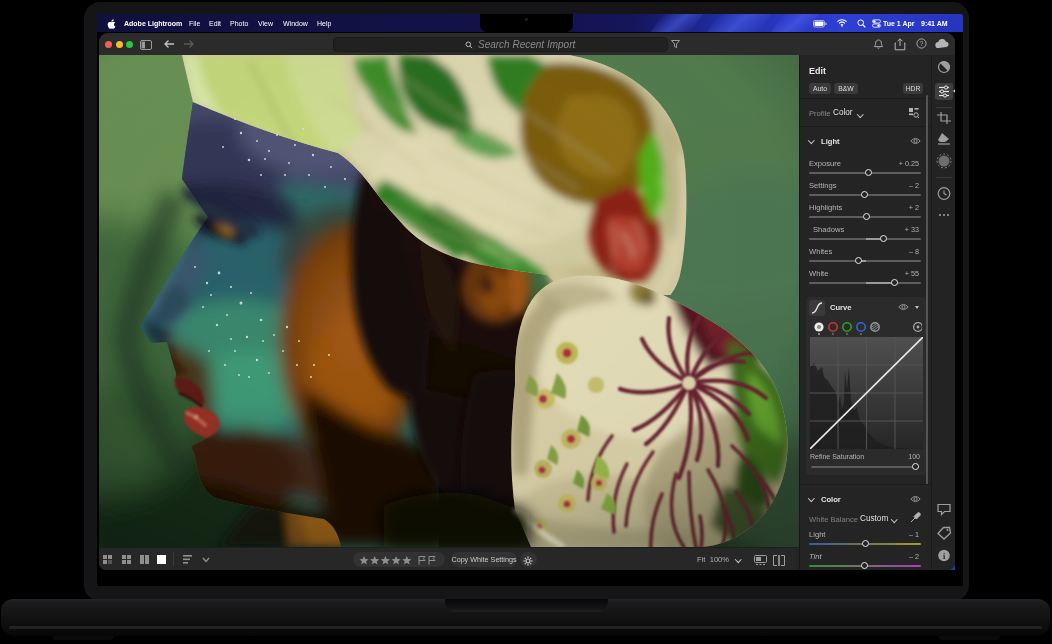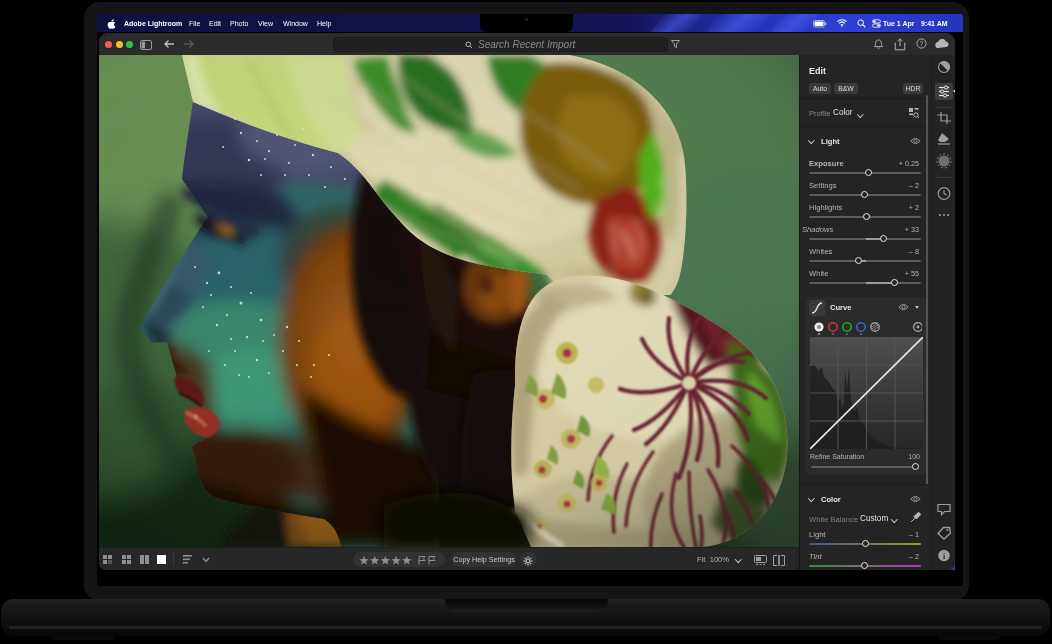--- a/index.html
+++ b/index.html
@@ -489,36 +489,36 @@
       <line x1="9.6" y1="9.6" x2="11" y2="11" stroke="#b5b5b5"></line>
     </svg>
     <div class="divider" style="top:71px;"></div>
     <div class="chev" style="left:9px; top:83px;"></div>
     <div class="lbl" style="left:21px; top:82px; font-weight:bold; color:#e4e4e4;">Light</div>
     <svg class="eye" style="left:110px; top:82px;" width="11" height="8" viewBox="0 0 11 8">
       <path d="M0.8 4 Q5.5 -1.2 10.2 4 Q5.5 9.2 0.8 4 Z" fill="none" stroke="#9a9a9a" stroke-width=".9"></path>
       <circle cx="5.5" cy="4" r="1.6" fill="none" stroke="#9a9a9a" stroke-width=".9"></circle>
     </svg>
 
-    <div class="lbl" style="left:9px; top:104px;font-weight:bold;">Exposure</div>
+    <div class="lbl" style="left:9px; top:104px;">Exposure</div>
       <div class="val" style="top:104px;margin-left:23px;">+ 0.25</div>
     <div class="track" style="top:117px;">
         <div class="knob" style="left:56px;"></div>
       </div>
     <div class="lbl" style="left:9px; top:126px;">Settings</div>
       <div class="val" style="top:126px;">– 2</div>
     <div class="track" style="top:139px;">
         <div class="knob" style="left:52px;"></div>
       </div>
     <div class="lbl" style="left:9px; top:148px;">Highlights</div>
       <div class="val" style="top:148px;">+ 2</div>
     <div class="track" style="top:161px;">
         <div class="knob" style="left:54px;"></div>
       </div>
-    <div class="lbl" style="left:2px; top:170px;font-style:italic;">Shadows</div>
+    <div class="lbl" style="left:13px; top:170px;">Shadows</div>
       <div class="val" style="top:170px;">+ 33</div>
     <div class="track" style="top:183px;">
         <div class="fillseg" style="left:57px; width:17px;"></div>
         <div class="knob" style="left:71px;"></div>
       </div>
     <div class="lbl" style="left:9px; top:192px;">Whites</div>
       <div class="val" style="top:192px;">– 8</div>
     <div class="track" style="top:205px;">
         <div class="fillseg" style="left:49px; width:8px;"></div>
         <div class="knob" style="left:46px;"></div>
@@ -693,21 +693,21 @@
     <svg class="abs" style="left:260px; top:7.5px;" width="80" height="9" viewBox="0 0 80 9">
       <g fill="#8f8f8f">
         <path id="st" d="M5 0 L6.3 3.1 L9.6 3.3 L7 5.4 L7.9 8.6 L5 6.8 L2.1 8.6 L3 5.4 L0.4 3.3 L3.7 3.1 Z"></path>
         <use href="#st" x="10.7"></use>
           <use href="#st" x="21.4"></use>
           <use href="#st" x="32.1"></use>
           <use href="#st" x="42.8"></use>
       </g>
       <path d="M60 8.5 V0.5 H66 L64.2 2.5 L66 4.5 H60 M70 8.5 V0.5 H76 L74.2 2.5 L76 4.5 H70" fill="none" stroke="#8f8f8f" stroke-width="1"></path>
     </svg>
-    <div class="abs" style="left:352px; top:4px; width:66px; height:15px; background:#323232; border-radius:8px; color:#ccc; font-size:7.2px; text-align:center; line-height:15px;">Copy Help Settings</div>
+    <div class="abs" style="left:352px; top:4px; width:66px; height:15px; background:#323232; border-radius:8px; color:#ccc; font-size:7.2px; text-align:center; line-height:15px;">Copy White Settings</div>
     <div class="abs" style="left:421px; top:4px; width:17px; height:15px; background:#323232; border-radius:8px;"></div>
     <svg class="abs" style="left:424px; top:7.5px;" width="10" height="10" viewBox="0 0 10 10">
       <circle cx="5" cy="5" r="2" fill="none" stroke="#ccc" stroke-width="1.2"></circle>
       <g stroke="#ccc" stroke-width="1.2">
           <line x1="5" y1="0.4" x2="5" y2="2"></line>
           <line x1="5" y1="8" x2="5" y2="9.6"></line>
           <line x1="0.4" y1="5" x2="2" y2="5"></line>
           <line x1="8" y1="5" x2="9.6" y2="5"></line>
           <line x1="1.8" y1="1.8" x2="2.9" y2="2.9"></line>
           <line x1="7.1" y1="7.1" x2="8.2" y2="8.2"></line>

